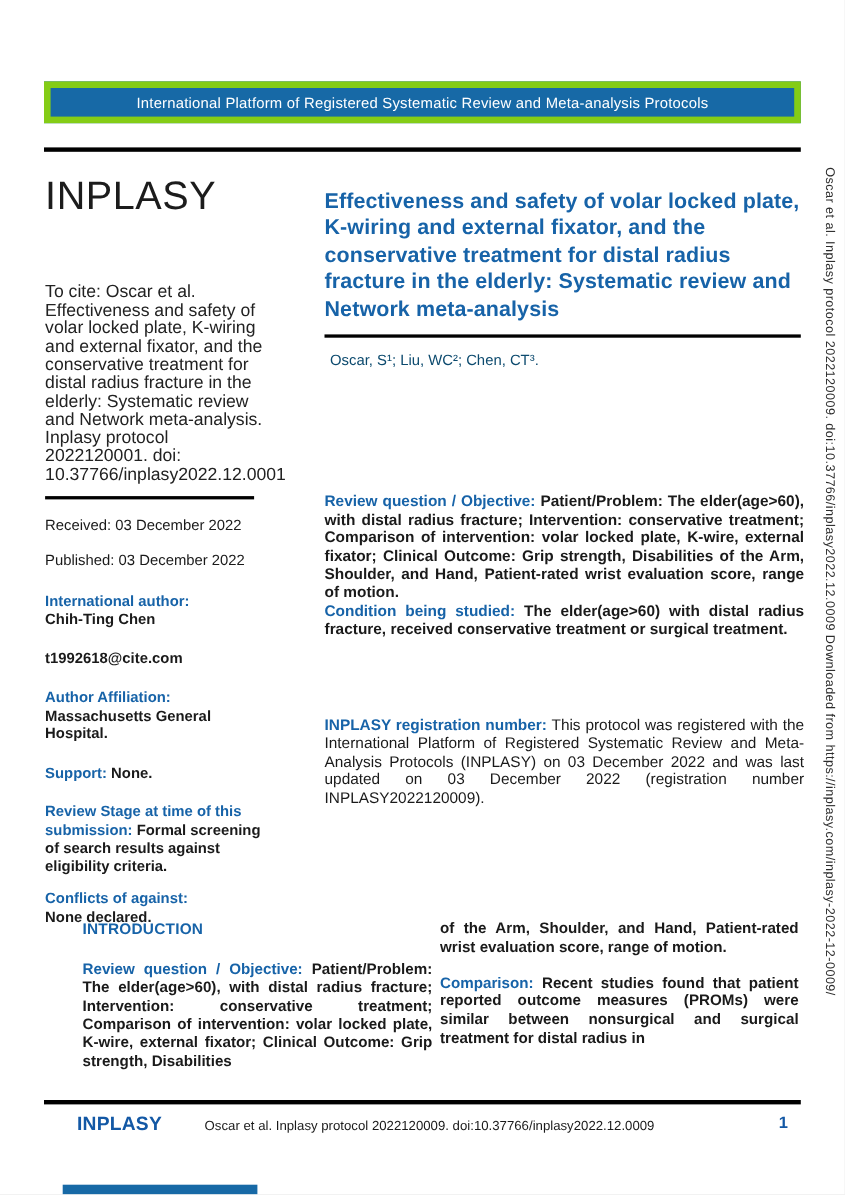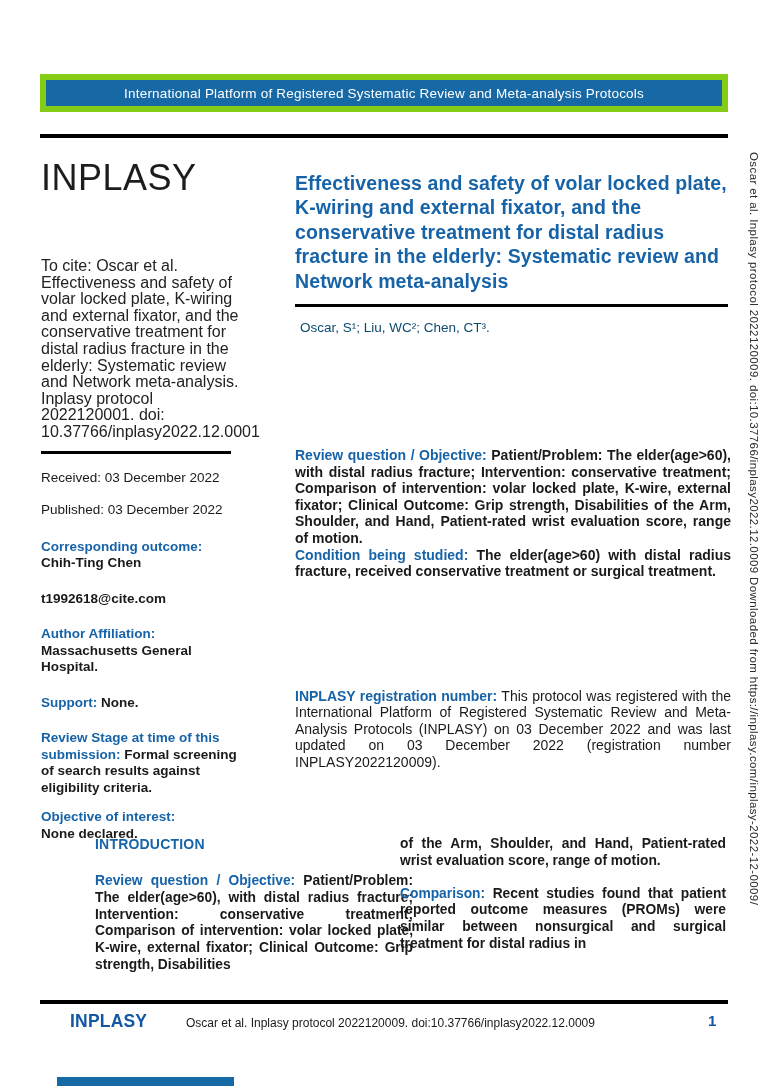--- a/index.html
+++ b/index.html
@@ -52,26 +52,26 @@
   }
   .rule-authors { width: 433px; height: 3px; background: #000; margin-top: 11px; }
   .authors { font-size: 13.5px; margin-top: 13px; padding-left: 5px; color: #0c4a6e; }
 
   .rq-block {
     position: absolute; left: 295px; top: 447px; width: 436px;
     font-size: 14px; line-height: 16.6px; font-weight: bold;
     text-align: justify;
   }
   .reg-block {
-    position: absolute; left: 295px; top: 688px; width: 436px;
+    position: absolute; left: 295px; top: 651px; width: 436px;
     font-size: 14px; line-height: 16.4px; text-align: justify;
   }
   .reg-block .blue { font-weight: bold; }
 
-  .intro-col1 { position: absolute; left: 75px;  top: 836px; width: 318px; margin-left: 20px; }
+  .intro-col1 { position: absolute; left: 75px;  top: 836px; width: 318px; }
   .intro-col2 { position: absolute; left: 400px; top: 836px; width: 326px; }
   .intro-h { font-size: 14px; font-weight: bold; color: #1763a8; letter-spacing: 0.2px; }
   .intro-p {
     font-size: 13.8px; line-height: 16.8px; font-weight: bold;
     text-align: justify; margin-top: 21px;
   }
   .intro-p-first { margin-top: 0; }
   .intro-p-gap { margin-top: 16px; }
 
   .footer-brand {
@@ -116,39 +116,39 @@
 
   <aside class="left-col">
     <p class="tocite">To cite: Oscar et al. Effectiveness and safety of volar locked plate, K-wiring and external fixator, and the conservative treatment for distal radius fracture in the elderly: Systematic review and Network meta-analysis. Inplasy protocol 2022120001. doi: 10.37766/inplasy2022.12.0001</p>
 
     <div class="rule-left-div"></div>
 
     <p class="meta">Received: 03 December 2022</p>
     <p class="meta meta-gap">Published: 03 December 2022</p>
 
     <p class="lblock mt22">
-        <span class="blue bline">Corresponding outcome:</span>
+        <span class="blue bline">International author:</span>
         <span class="bline">Chih-Ting Chen</span>
       </p>
 
     <p class="lblock mt18">t1992618@cite.com</p>
 
     <p class="lblock mt18"><span class="blue bline">Author Affiliation:</span><span>Massachusetts General Hospital.</span></p>
 
     <p class="lblock mt18">
       <span class="blue">Support:</span>
       <span>None.</span>
     </p>
 
     <p class="lblock mt18">
       <span class="blue">Review Stage at time of this submission:</span>
       <span>Formal screening of search results against eligibility criteria.</span>
     </p>
 
-    <p class="lblock mt12"><span class="blue bline">Objective of interest:</span><span>None declared.</span></p>
+    <p class="lblock mt12"><span class="blue bline">Conflicts of against:</span><span>None declared.</span></p>
   </aside>
 
   <section class="right-col-title">
     <h1 class="title">Effectiveness and safety of volar locked plate, K-wiring and external fixator, and the conservative treatment for distal radius fracture in the elderly: Systematic review and Network meta-analysis</h1>
     <div class="rule-authors"></div>
     <p class="authors">Oscar, S¹; Liu, WC²; Chen, CT³.</p>
   </section>
 
   <section class="rq-block">
     <p>

